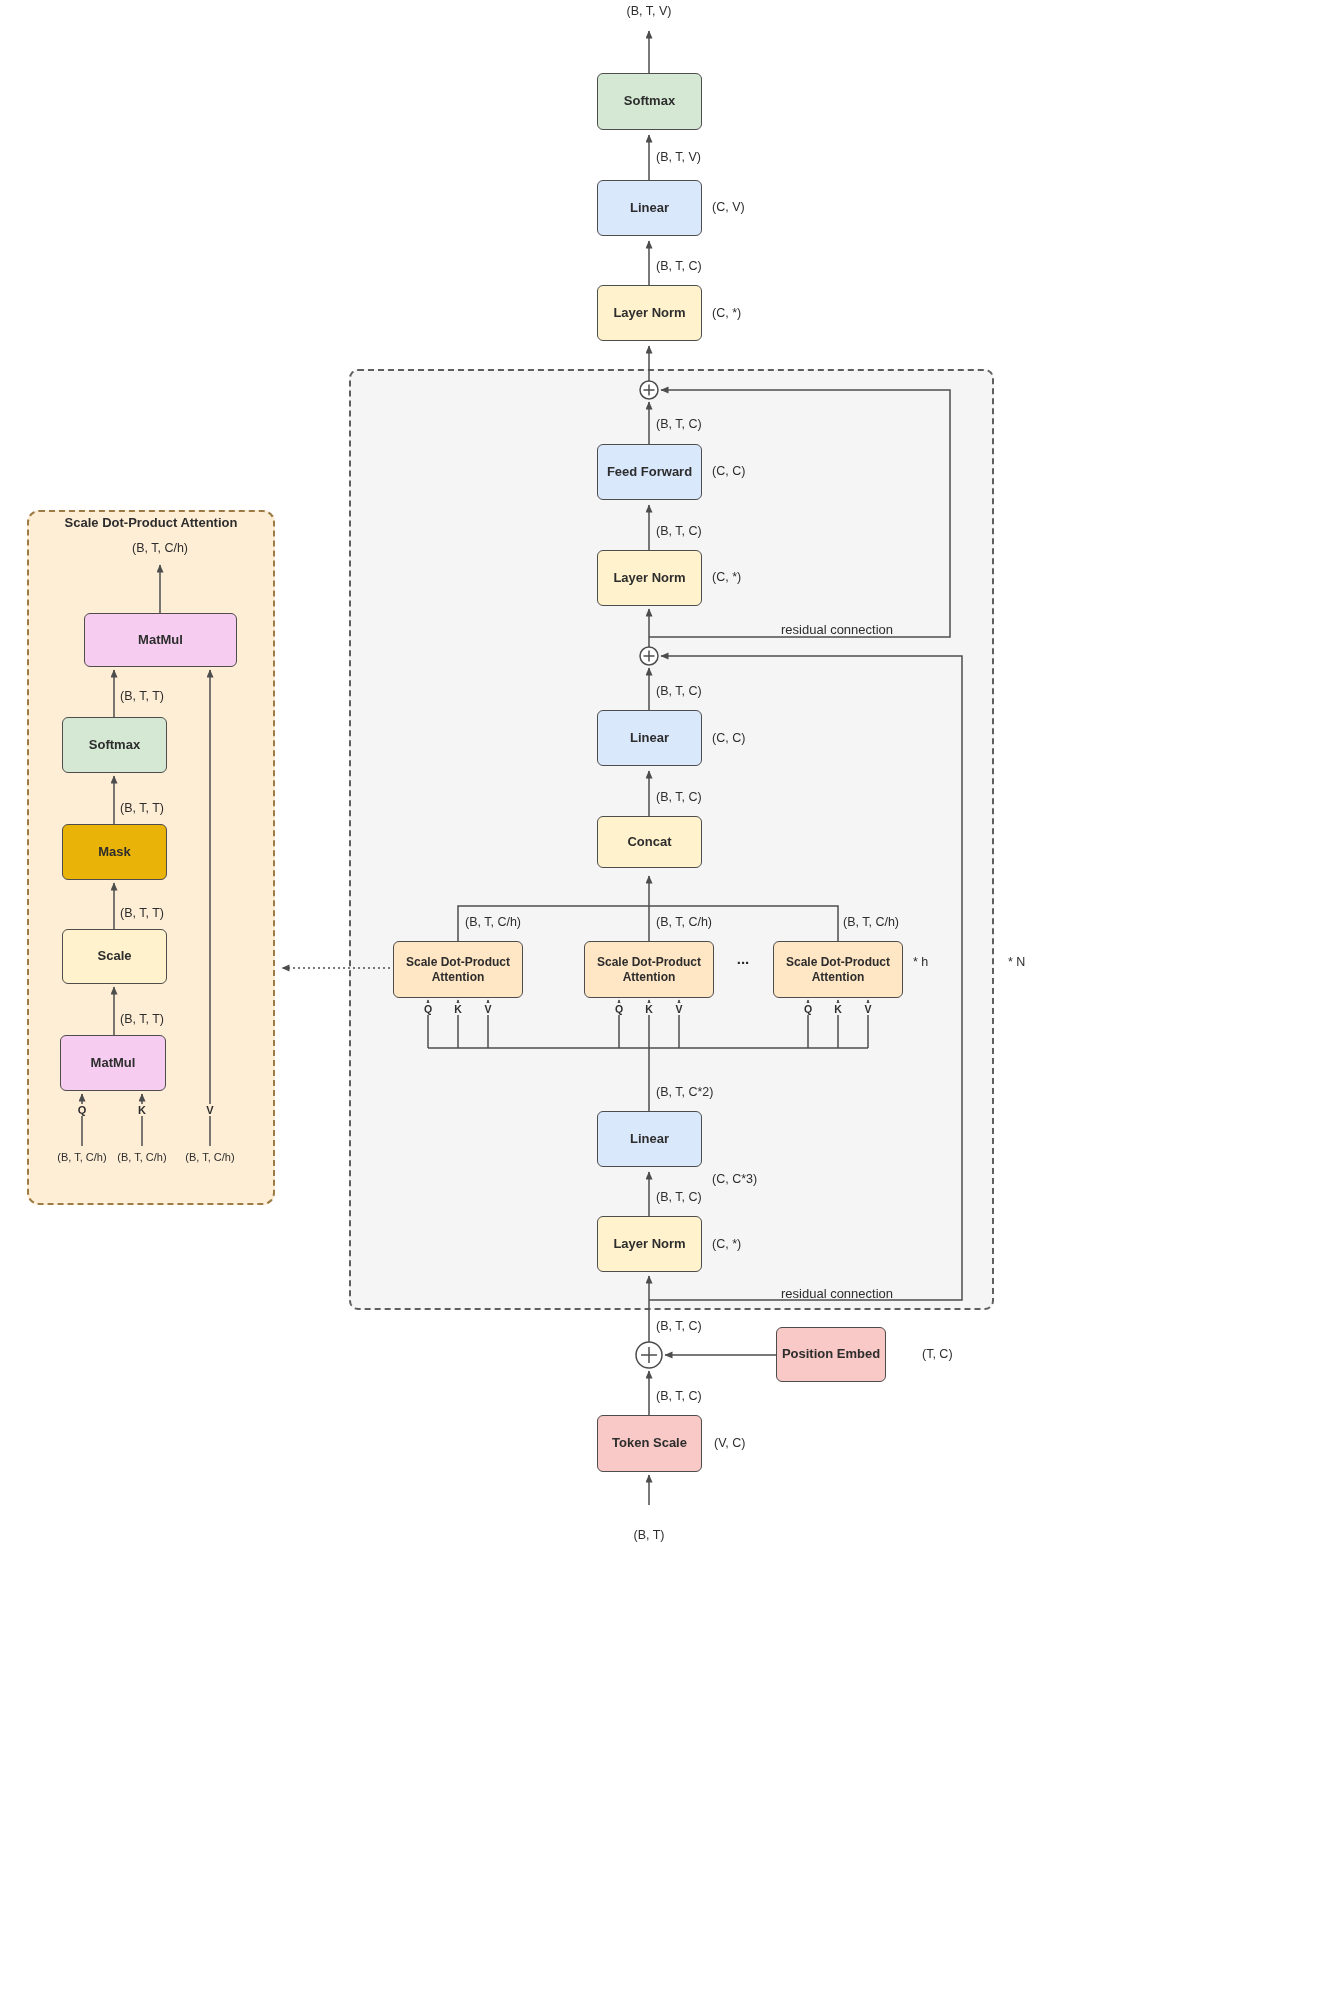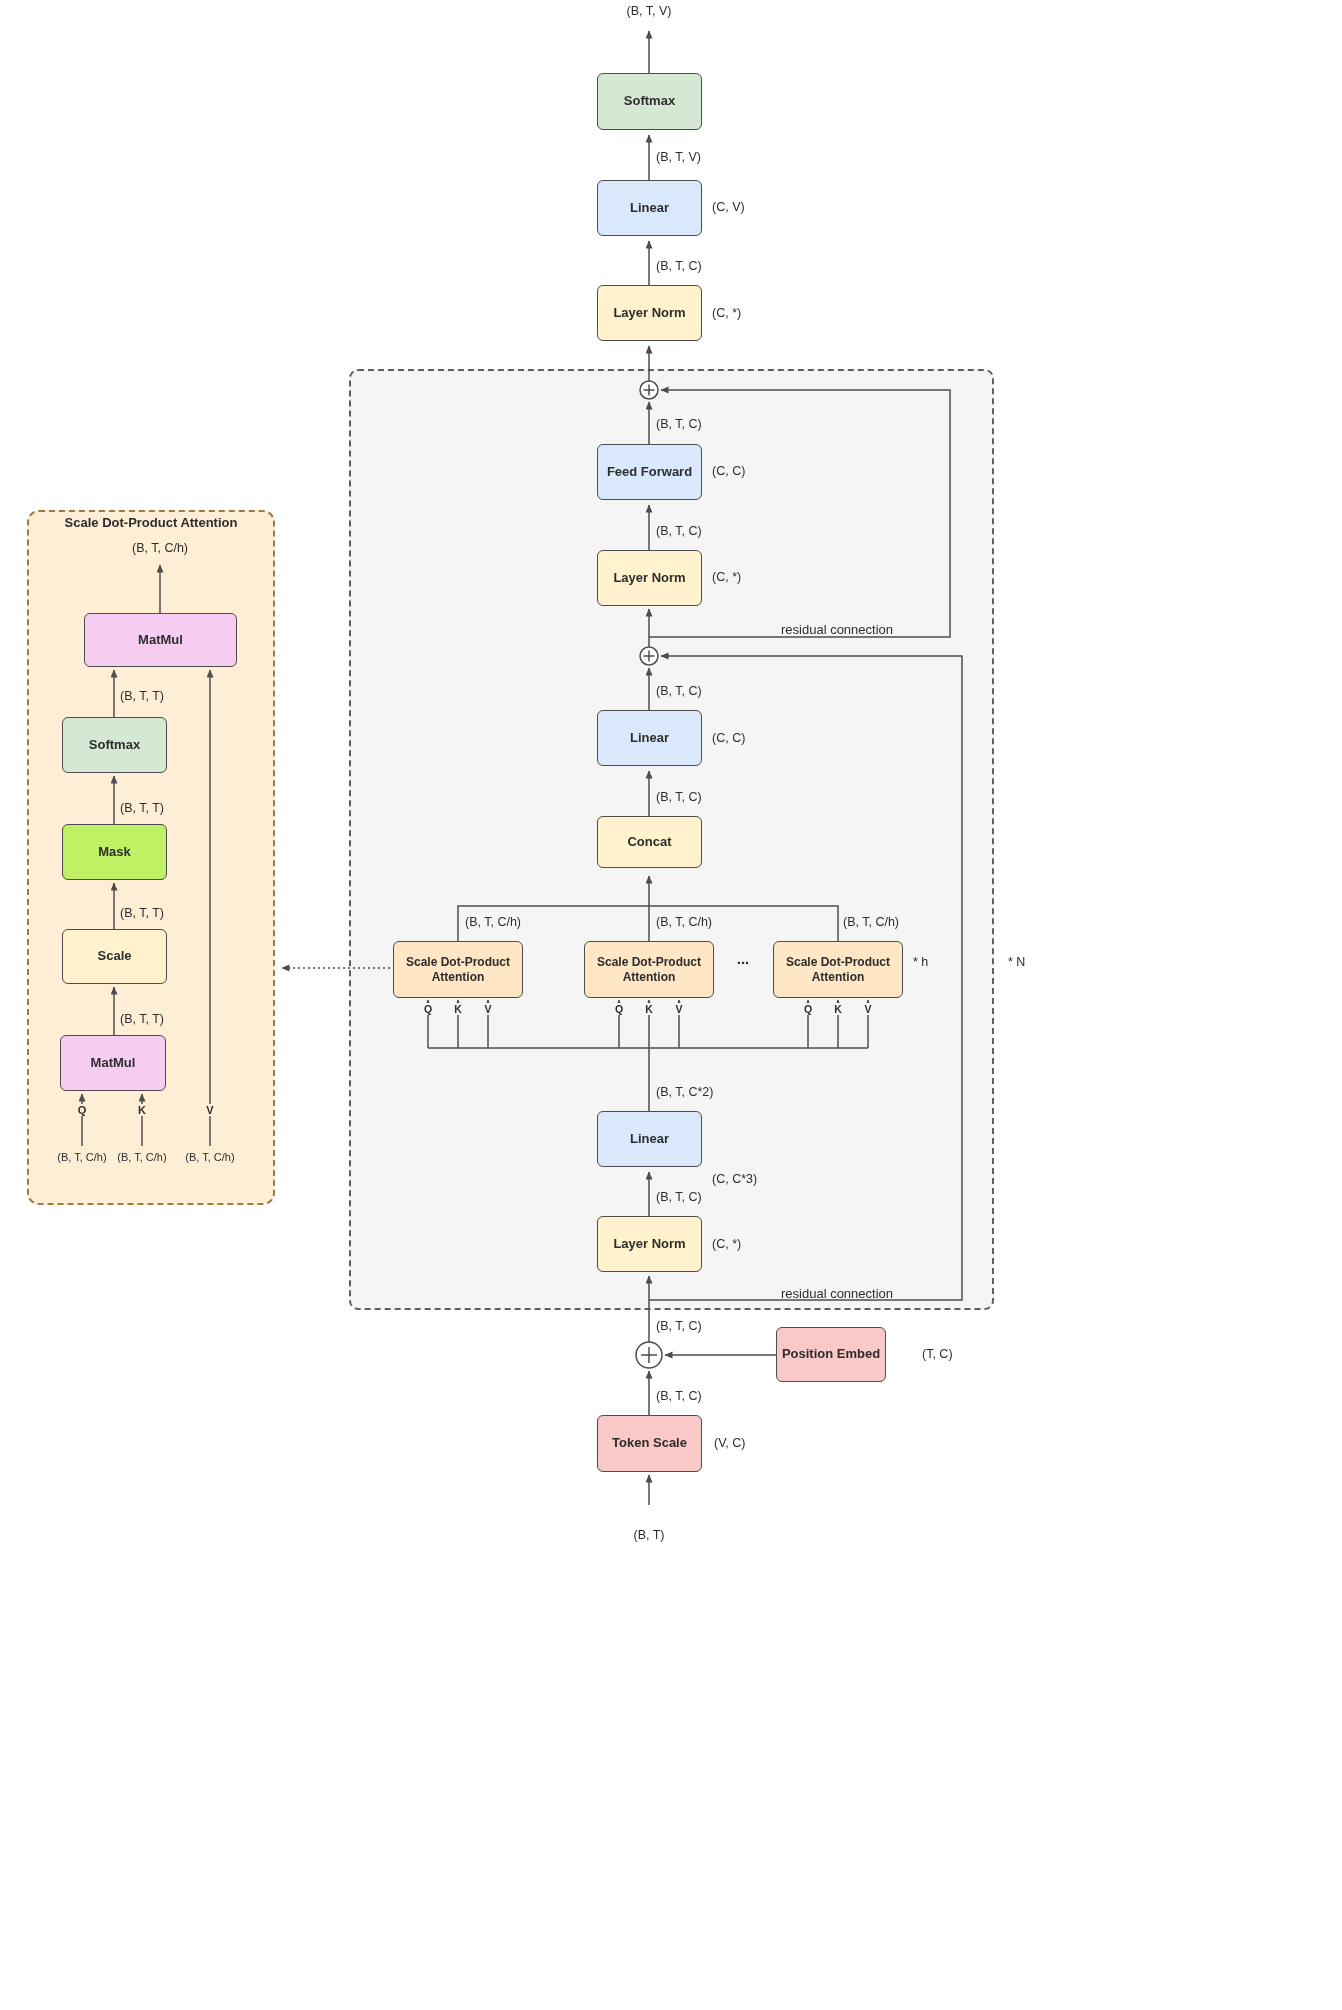--- a/index.html
+++ b/index.html
@@ -13,21 +13,21 @@
   .lbl{position:absolute;font-size:12.5px;white-space:nowrap;color:#2d2d2d}
   .c{transform:translateX(-50%)}
   .sm{font-size:13px}
   .tiny{font-size:11px}
   .qkv{position:absolute;transform:translateX(-50%);font-size:10.5px;font-weight:bold;padding:0 2px;background:#f5f5f5;white-space:nowrap}
   .qkvd{background:#ffeed6}
   .green{background:#d5e8d4}
   .blue{background:#dae8fc}
   .yellow{background:#fff2cc}
   .pink{background:#f6cdf0}
-  .lpink{background:#bef264}
+  .lpink{background:#eab308}
   .tan{background:#ffe6c4}
   .red{background:#f8c9c6}
   .ellipsis{position:absolute;font-weight:bold;font-size:15px;transform:translateX(-50%)}
   .detail-title{position:absolute;font-weight:bold;font-size:13px;white-space:nowrap;transform:translateX(-50%)}
 </style>
 </head>
 <body>
 
 <div class="canvas">
 

